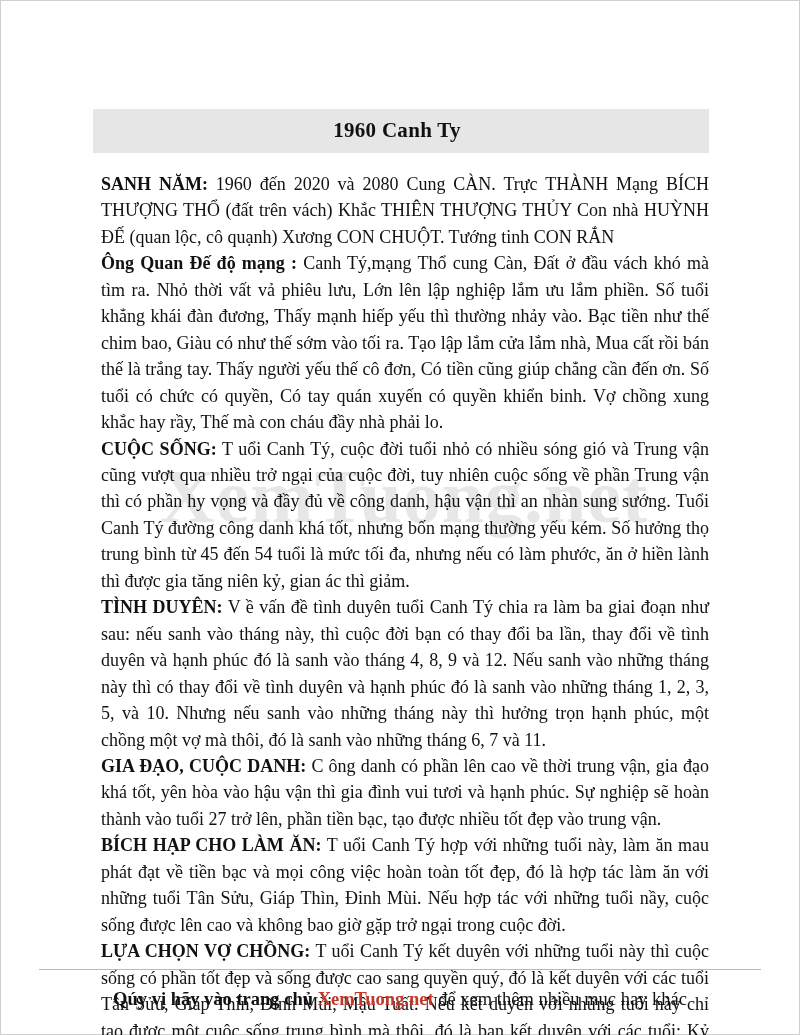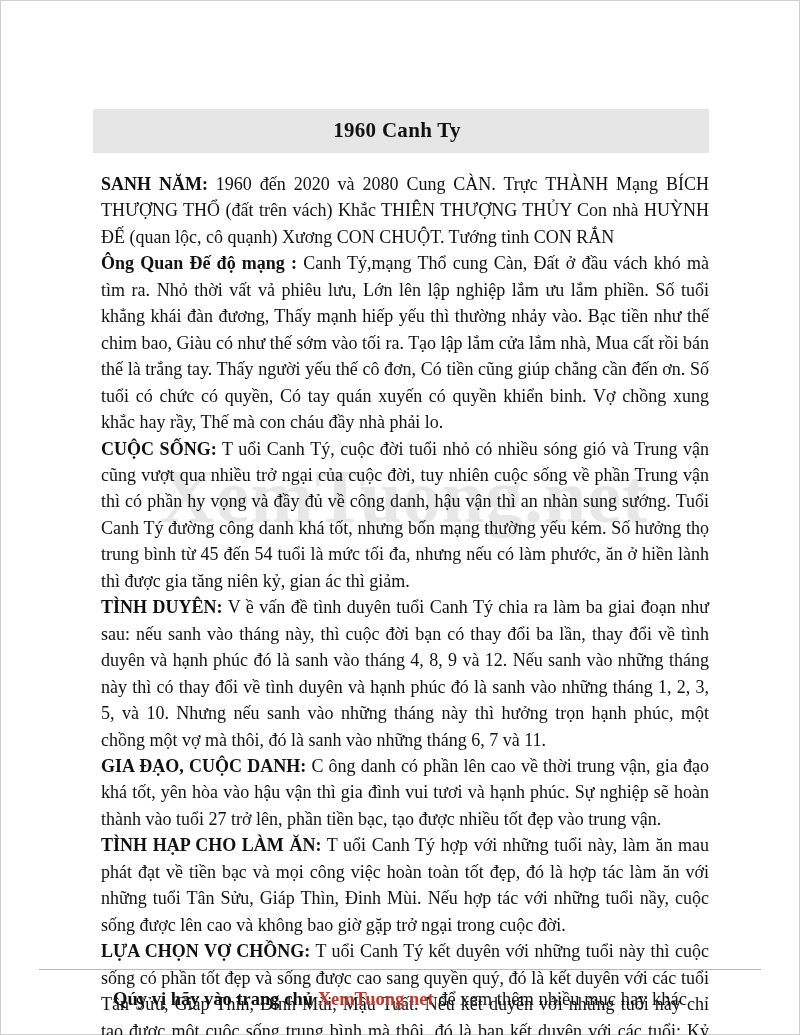--- a/index.html
+++ b/index.html
@@ -116,21 +116,21 @@
 
     <p class="para">
       <span class="lead">TÌNH DUYÊN:</span><span> V ề vấn đề tình duyên tuổi Canh Tý chia ra làm ba giai đoạn như sau: nếu sanh vào tháng này, thì cuộc đời bạn có thay đổi ba lần, thay đổi về tình duyên và hạnh phúc đó là sanh vào tháng 4, 8, 9 và 12. Nếu sanh vào những tháng này thì có thay đổi về tình duyên và hạnh phúc đó là sanh vào những tháng 1, 2, 3, 5, và 10. Nhưng nếu sanh vào những tháng này thì hưởng trọn hạnh phúc, một chồng một vợ mà thôi, đó là sanh vào những tháng 6, 7 và 11.</span>
     </p>
 
     <p class="para">
       <span class="lead">GIA ĐẠO, CUỘC DANH:</span><span> C ông danh có phần lên cao về thời trung vận, gia đạo khá tốt, yên hòa vào hậu vận thì gia đình vui tươi và hạnh phúc. Sự nghiệp sẽ hoàn thành vào tuổi 27 trở lên, phần tiền bạc, tạo được nhiều tốt đẹp vào trung vận.</span>
     </p>
 
     <p class="para">
-      <span class="lead">TÌNH HẠP CHO LÀM ĂN:</span><span> T uổi Canh Tý hợp với những tuổi này, làm ăn mau phát đạt về tiền bạc và mọi công việc hoàn toàn tốt đẹp, đó là hợp tác làm ăn với những tuổi Tân Sửu, Giáp Thìn, Đinh Mùi. Nếu hợp tác với những tuổi nầy, cuộc sống được lên cao và không bao giờ gặp trở ngại trong cuộc đời.</span>
+      <span class="lead">BÍCH HẠP CHO LÀM ĂN:</span><span> T uổi Canh Tý hợp với những tuổi này, làm ăn mau phát đạt về tiền bạc và mọi công việc hoàn toàn tốt đẹp, đó là hợp tác làm ăn với những tuổi Tân Sửu, Giáp Thìn, Đinh Mùi. Nếu hợp tác với những tuổi nầy, cuộc sống được lên cao và không bao giờ gặp trở ngại trong cuộc đời.</span>
     </p>
 
     <p class="para">
       <span class="lead">LỰA CHỌN VỢ CHỒNG:</span><span> T uổi Canh Tý kết duyên với những tuổi này thì cuộc sống có phần tốt đẹp và sống được cao sang quyền quý, đó là kết duyên với các tuổi Tân Sửu, Giáp Thìn, Đinh Mùi, Mậu Tuất. Nếu kết duyên với những tuổi này chỉ tạo được một cuộc sống trung bình mà thôi, đó là bạn kết duyên với các tuổi: Kỷ Dậu, Đinh Dậu. Hai tuổi này chỉ hạp về đường tình duyên mà</span>
     </p>
 
   </div>
 
   <div class="footer-rule"></div>
 

